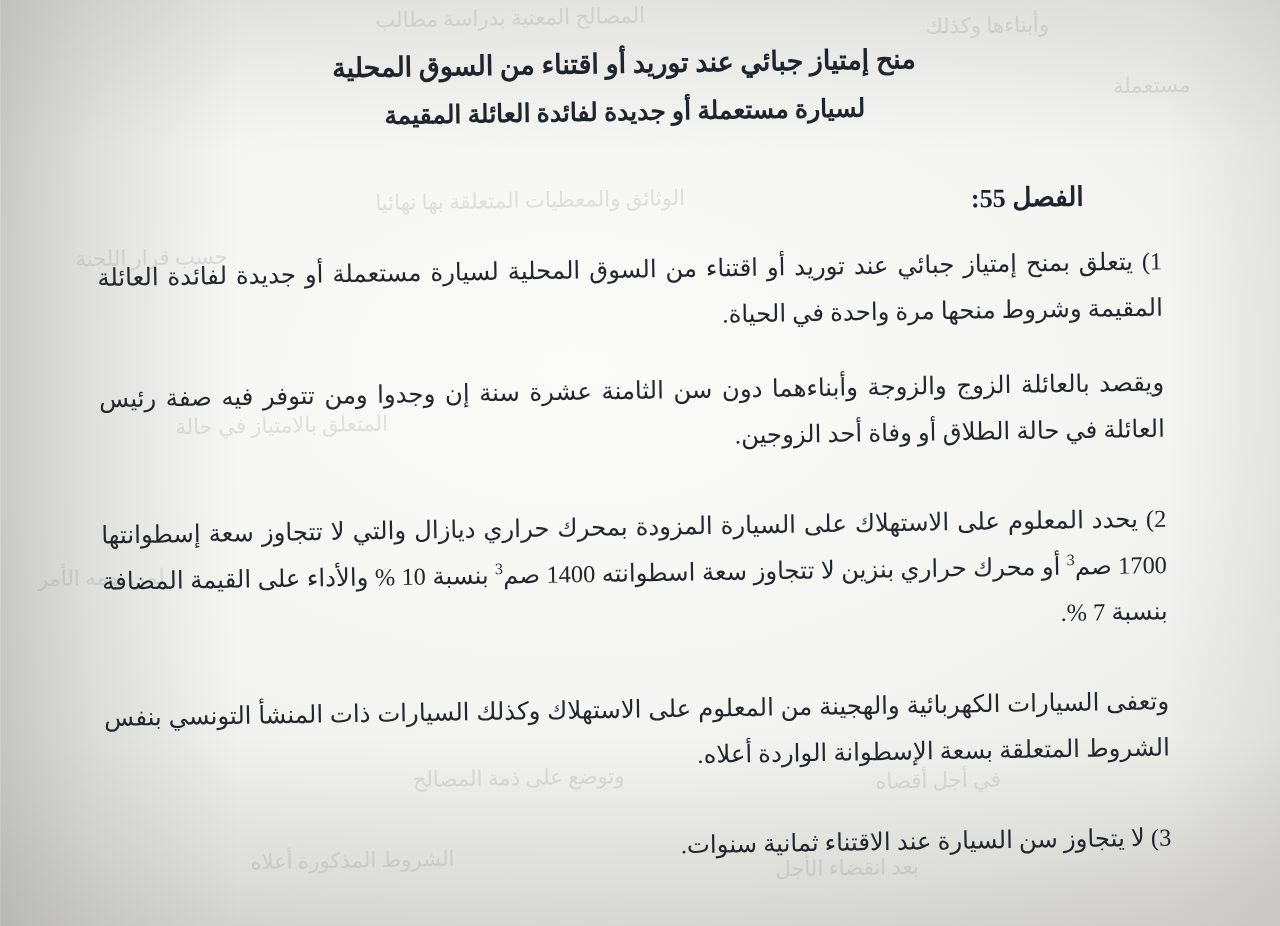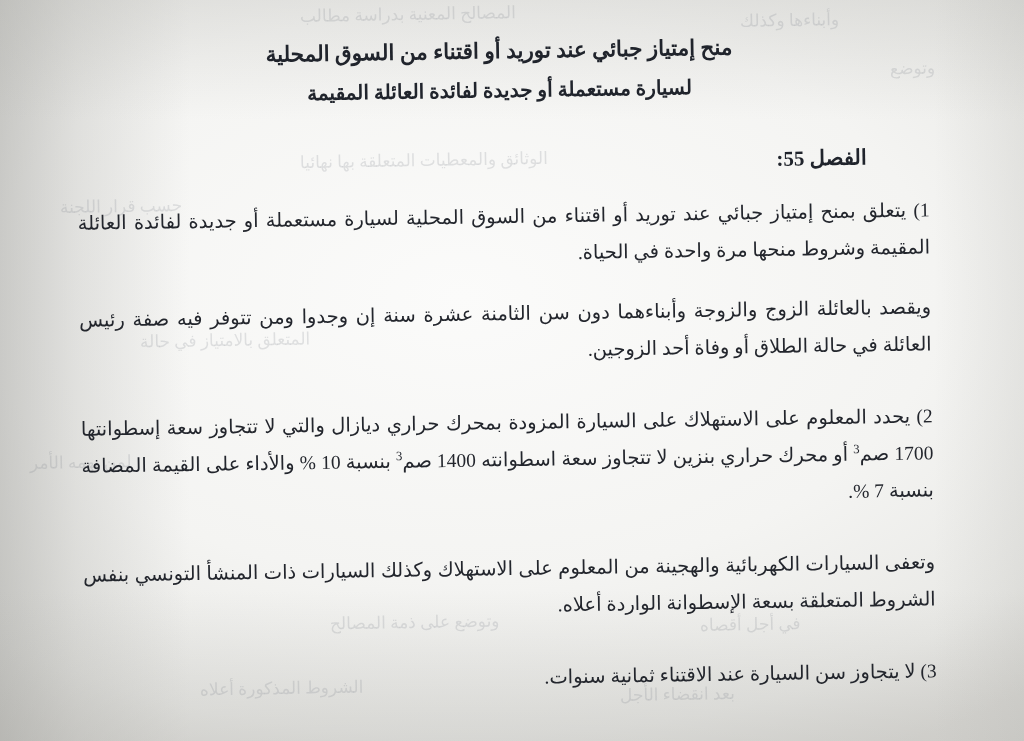--- a/index.html
+++ b/index.html
@@ -122,21 +122,21 @@
 
 <div class="page">
 
   <div class="shade-left"></div>
   <div class="shade-top"></div>
   <div class="shade-bottom"></div>
   <div class="shade-right"></div>
 
   <div class="bleed" style="left:300px; top:4px; transform:rotate(-1deg);">المصالح المعنية بدراسة مطالب</div>
   <div class="bleed" style="left:740px; top:10px; transform:rotate(-1deg);">وأبناءها وكذلك</div>
-  <div class="bleed" style="left:890px; top:58px; transform:rotate(-1deg);">وتوضع</div>
+  <div class="bleed" style="left:890px; top:58px; transform:rotate(-1deg);">مستعملة</div>
   <div class="bleed" style="left:300px; top:150px; transform:rotate(-1deg);">الوثائق والمعطيات المتعلقة بها نهائيا</div>
   <div class="bleed" style="left:60px; top:196px; transform:rotate(-1deg);">حسب قرار اللجنة</div>
   <div class="bleed" style="left:140px; top:330px; transform:rotate(-1deg);">المتعلق بالامتياز في حالة</div>
   <div class="bleed" style="left:30px; top:452px; transform:rotate(-1deg);">لمن يهمه الأمر</div>
   <div class="bleed" style="left:330px; top:612px; transform:rotate(-1deg);">وتوضع على ذمة المصالح</div>
   <div class="bleed" style="left:700px; top:614px; transform:rotate(-1deg);">في أجل أقصاه</div>
   <div class="bleed" style="left:200px; top:678px; transform:rotate(-1deg);">الشروط المذكورة أعلاه</div>
   <div class="bleed" style="left:620px; top:684px; transform:rotate(-1deg);">بعد انقضاء الأجل</div>
 
   <div class="content">

